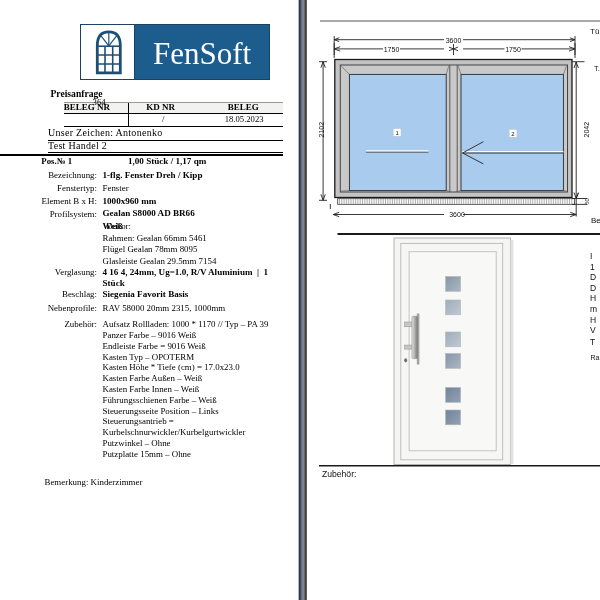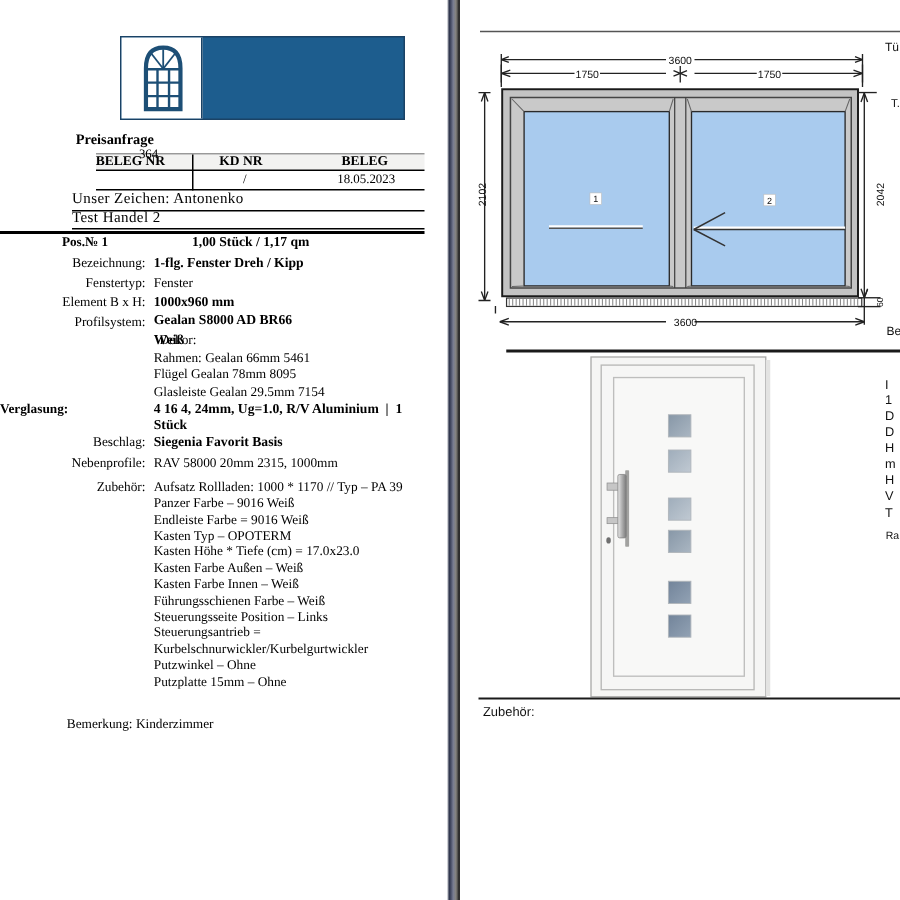--- a/index.html
+++ b/index.html
@@ -21,20 +21,21 @@
       <line x1="16.5" y1="21.2" x2="39.1" y2="21.2" stroke-width="1.6"></line>
       <line x1="16.5" y1="30" x2="39.1" y2="30" stroke-width="1.5"></line>
       <line x1="16.5" y1="39" x2="39.1" y2="39" stroke-width="1.5"></line>
       <line x1="27.8" y1="20.8" x2="27.8" y2="7.8" stroke-width="1.2"></line>
       <line x1="27.8" y1="20.8" x2="20" y2="10.8" stroke-width="1.2"></line>
       <line x1="27.8" y1="20.8" x2="35.6" y2="10.8" stroke-width="1.2"></line>
     </g>
   </svg>
   </div>
 
+  <div style="flex:1;color:#ffffff;font-size:31px;line-height:57px;text-align:center;">FenSoft</div>
 </div>
 
 <div class="t b" style="left:50.5px;top:89.2px;font-size:9.6px;">Preisanfrage</div>
 
 <div style="position:absolute;left:63.5px;top:102.5px;width:219px;height:10px;background:#f2f2f1;"></div>
 <div class="hl" style="left:63.5px;top:102px;width:219px;background:#999;"></div>
 <div class="hl" style="left:63.5px;top:112.5px;width:219px;height:1.2px;"></div>
 <div class="hl" style="left:63.5px;top:125.9px;width:219px;height:1.2px;"></div>
 <div style="position:absolute;left:128.2px;top:102.5px;width:1px;height:24px;background:#000;"></div>
 <div class="t b" style="left:63.8px;top:102.8px;font-size:9px;">BELEG NR</div>
@@ -61,21 +62,21 @@
 <div class="t" style="left:102.5px;top:183.7px;font-size:8.9px;">Fenster</div>
 <div class="t" style="left:0px;top:196.7px;width:97px;text-align:right;font-size:8.9px;">Element B x H:</div>
 <div class="t b" style="left:102.5px;top:196.6px;font-size:9.1px;">1000x960 mm</div>
 <div class="t" style="left:0px;top:209.5px;width:97px;text-align:right;font-size:8.9px;">Profilsystem:</div>
 <div class="t b" style="left:102.5px;top:209.4px;font-size:9.1px;">Gealan S8000 AD BR66</div>
 <div class="t" style="left:0px;top:222.1px;width:97px;text-align:right;font-size:8.9px;padding-left:34px;">Dekor:</div>
 <div class="t b" style="left:102.5px;top:222.0px;font-size:9.1px;">Weiß</div>
 <div class="t" style="left:102.5px;top:234.0px;font-size:8.9px;">Rahmen: Gealan 66mm 5461</div>
 <div class="t" style="left:102.5px;top:245.3px;font-size:8.9px;">Flügel Gealan 78mm 8095</div>
 <div class="t" style="left:102.5px;top:256.6px;font-size:8.9px;">Glasleiste Gealan 29.5mm 7154</div>
-<div class="t" style="left:0px;top:268.2px;width:97px;font-size:8.9px;font-weight:bold;">Verglasung:</div>
+<div class="t" style="left:0px;top:268.2px;width:97px;text-align:right;font-size:8.9px;">Verglasung:</div>
 <div class="t b" style="left:102.5px;top:268.1px;font-size:9.1px;">4 16 4, 24mm, Ug=1.0, R/V Aluminium&nbsp; |&nbsp; 1</div>
 <div class="t b" style="left:102.5px;top:279.0px;font-size:9.1px;">Stück</div>
 <div class="t" style="left:0px;top:290.3px;width:97px;text-align:right;font-size:8.9px;">Beschlag:</div>
 <div class="t b" style="left:102.5px;top:290.2px;font-size:9.1px;">Siegenia Favorit Basis</div>
 <div class="t" style="left:0px;top:304.4px;width:97px;text-align:right;font-size:8.9px;">Nebenprofile:</div>
 <div class="t" style="left:102.5px;top:304.4px;font-size:8.9px;">RAV 58000 20mm 2315, 1000mm</div>
 <div class="t" style="left:0px;top:320.0px;width:97px;text-align:right;font-size:8.9px;">Zubehör:</div>
 <div class="t" style="left:102.5px;top:320.0px;font-size:8.9px;">Aufsatz Rollladen: 1000 * 1170 // Typ – PA 39</div>
 <div class="t" style="left:102.5px;top:331.0px;font-size:8.9px;">Panzer Farbe – 9016 Weiß</div>
 <div class="t" style="left:102.5px;top:341.8px;font-size:8.9px;">Endleiste Farbe = 9016 Weiß</div>

